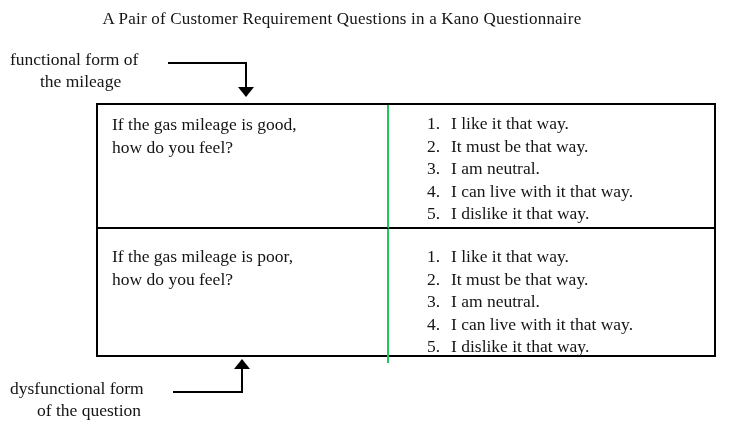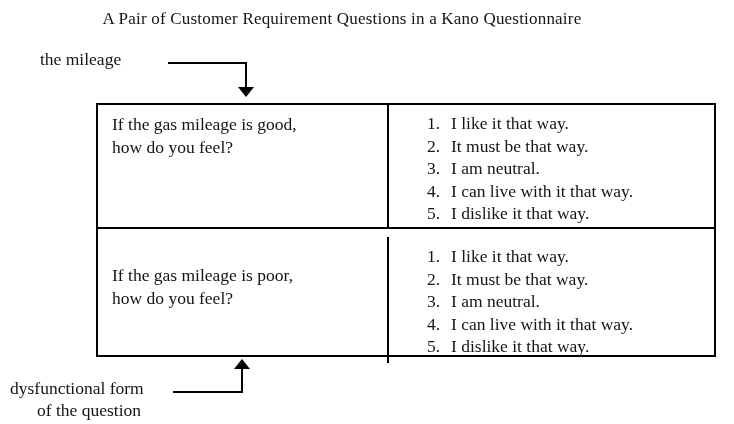--- a/index.html
+++ b/index.html
@@ -71,35 +71,36 @@
     box-sizing: border-box;
     border: 2px solid #000000;
     display: grid;
     grid-template-columns: 291px 1fr;
     grid-template-rows: 124px 1fr;
   }
   .cell {
     box-sizing: border-box;
     font-size: 17.5px;
   }
-  .cell-q { border-right: 2px solid #000000; padding: 8px 8px 0 14px; line-height: 23px; }
+  .cell-q { border-right: 2px solid #22c55e; padding: 8px 8px 0 14px; line-height: 23px; }
   .cell-o { padding: 7px 4px 5px 38px; }
   .row1 { border-bottom: 2px solid #000000; }
-  .cell-q.r2 { padding-top: 27px; margin-top: 8px; }
+  .cell-q.r2 { padding-top: 16px; }
   .cell-o.r2 { padding-top: 16px; }
   .opt { line-height: 22.5px; white-space: nowrap; }
   .opt .num { display: inline-block; width: 24px; }
   .qline { display: block; white-space: nowrap; }
 </style>
 </head>
 <body>
 
 <div class="title">A Pair of Customer Requirement Questions in a Kano Questionnaire</div>
 
 <div class="anno anno-functional">
+  <span class="line line1">functional form of</span>
   <span class="line line2">the mileage</span>
 </div>
 
 <div>
   <div class="conn hline-func"></div>
   <div class="conn vline-func"></div>
   <div class="head-down"></div>
 </div>
 
 <div class="ktable">

